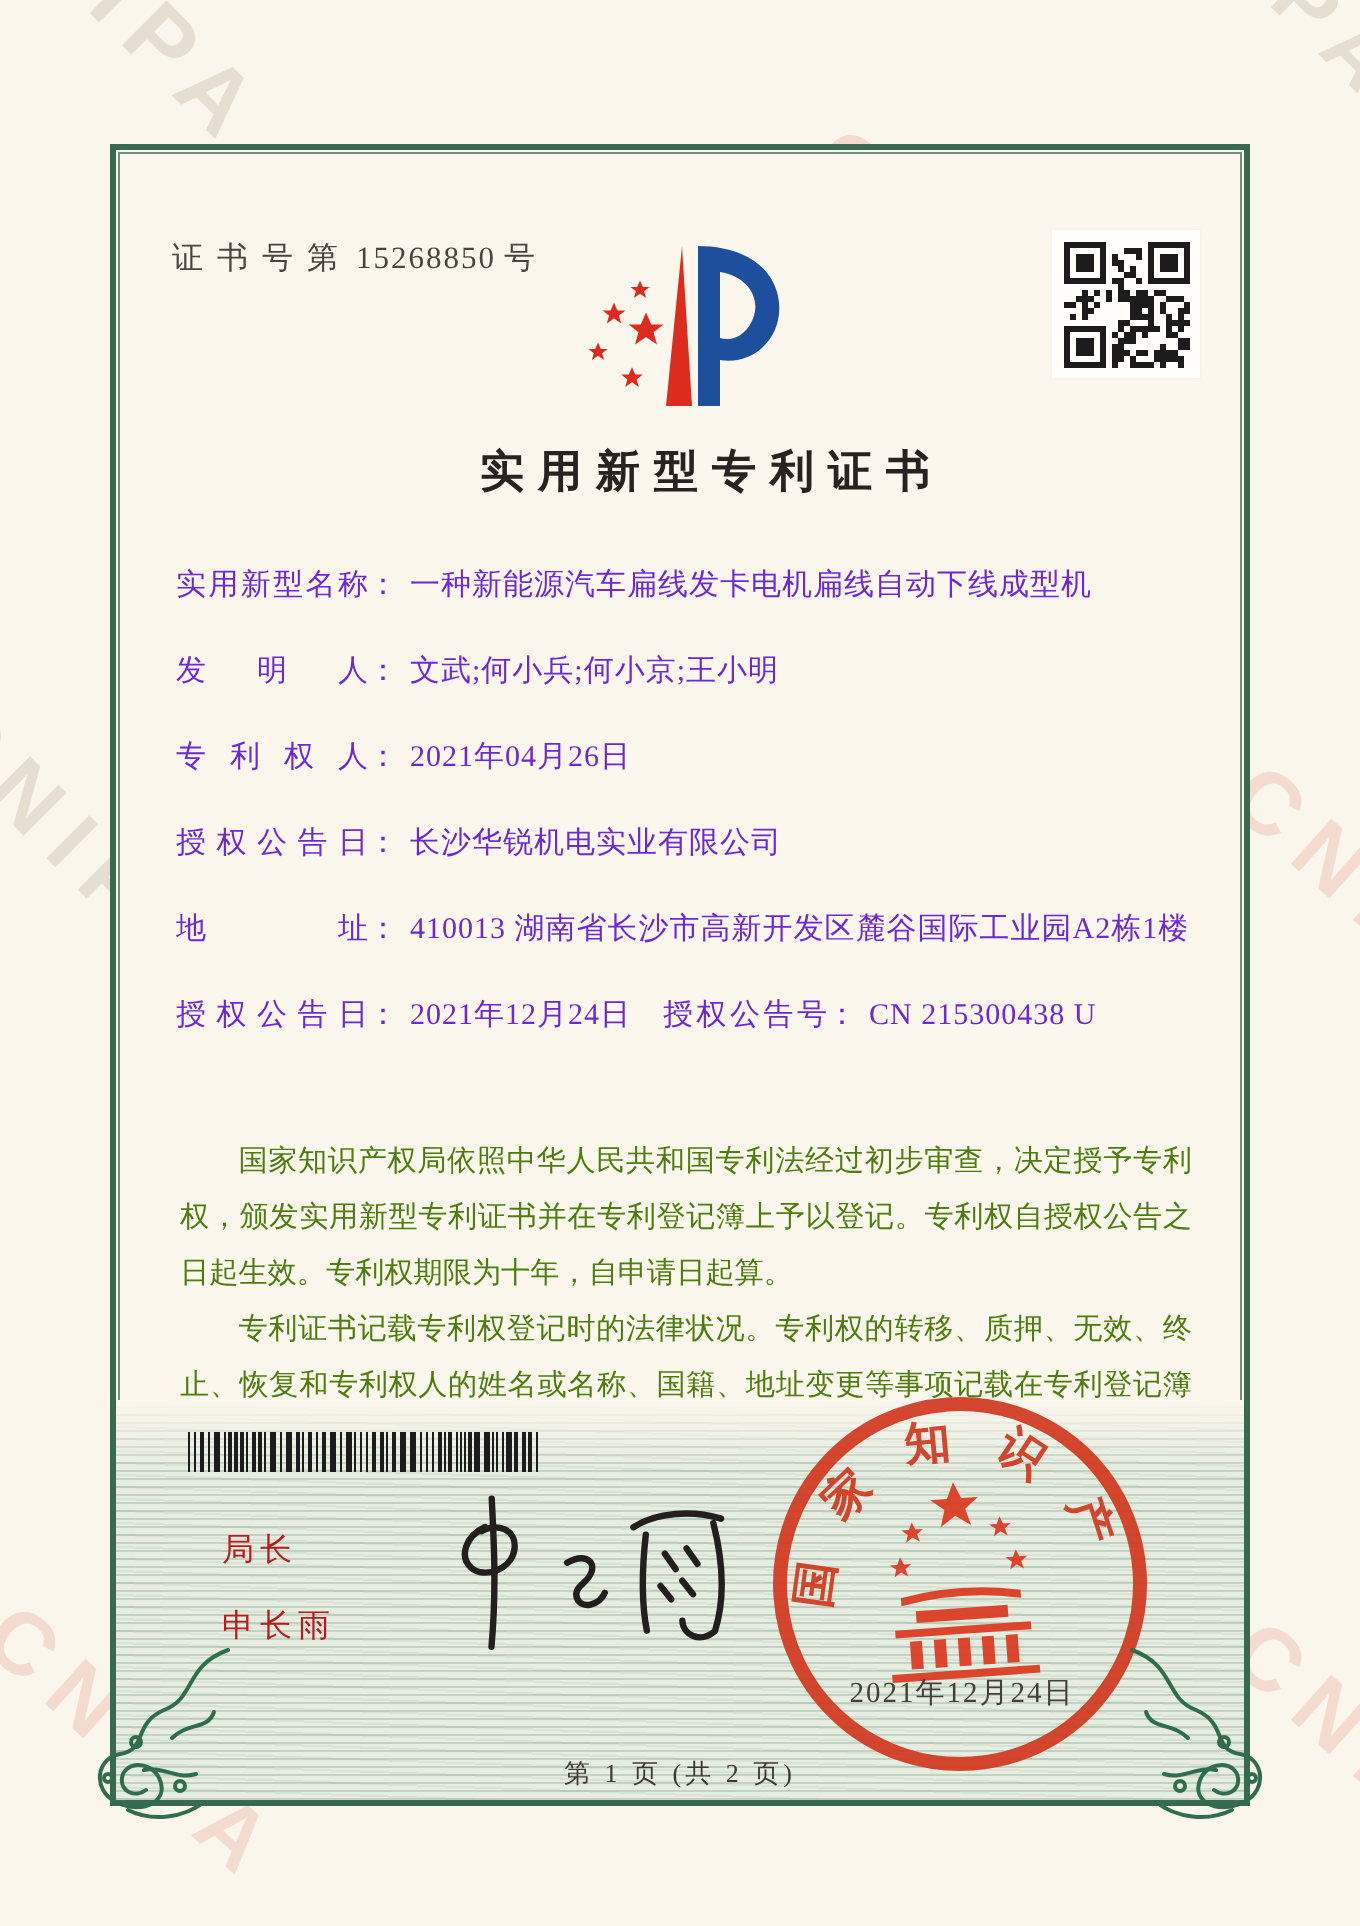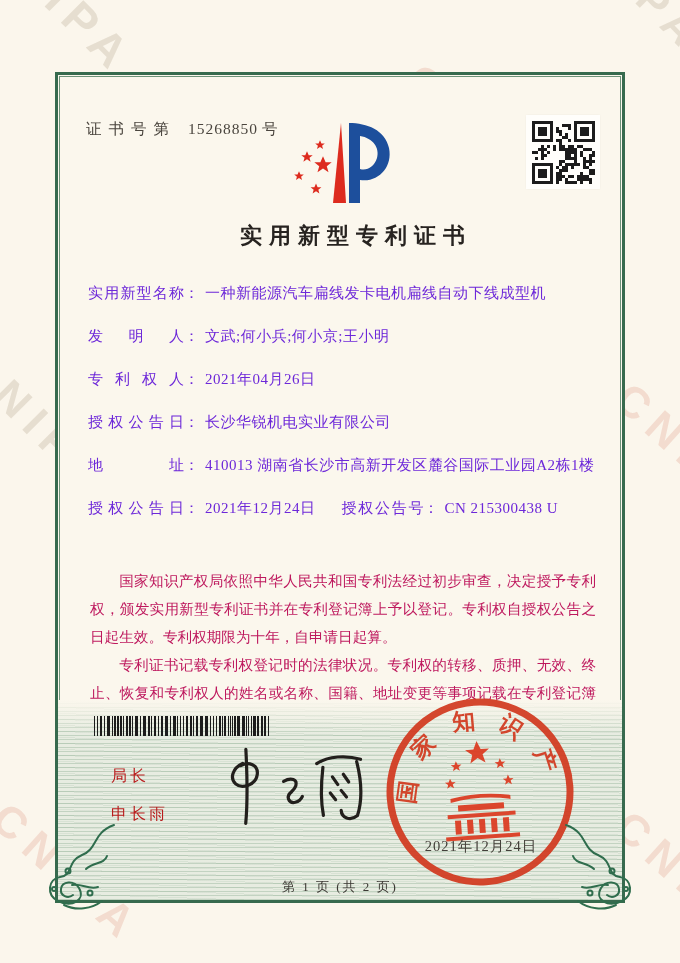--- a/index.html
+++ b/index.html
@@ -14,42 +14,42 @@
   .wm-gray{color:rgba(176,162,138,0.28);}
   .wm-pink{color:rgba(226,160,140,0.30);}
 
   
   .cert{position:absolute;left:55px;top:72px;width:570px;height:831px;
         box-sizing:border-box;border:3px solid #376a4e;background:#fbf7ed;}
   .cert::before{content:"";position:absolute;inset:1px;border:1px solid #6d9279;pointer-events:none;}
 
   .cert-number{position:absolute;left:28px;top:44px;font-size:15.5px;color:#4a453e;}
   .cert-number .sp{letter-spacing:7px;}
-  .cert-number .num{letter-spacing:1px;margin-left:12px;}
+  .cert-number .num{letter-spacing:1px;margin-left:2px;}
   .cert-number .suf{margin-left:4px;}
 
   .logo{position:absolute;left:225px;top:40px;width:115px;height:92px;}
   .qr-box{position:absolute;left:468px;top:40px;width:74px;height:74px;background:#fffefb;
           display:flex;align-items:center;justify-content:center;box-shadow:0 0 2px rgba(0,0,0,0.05);}
 
   .title{position:absolute;left:0;top:130px;width:100%;text-align:center;
          font-size:22px;font-weight:bold;letter-spacing:7px;color:#272320;margin:16px;}
 
   
   .fields{position:absolute;left:30px;top:207px;width:512px;font-size:15px;color:#6d28d9;}
   .frow{margin-bottom:21px;line-height:22px;white-space:nowrap;}
   .flabel{display:inline-block;width:96px;text-align:justify;text-align-last:justify;vertical-align:bottom;}
   .flabel.narrow{width:82px;}
   .fcolon{margin-right:6px;}
   .fvalue{letter-spacing:0.5px;}
-  .fgroup2{margin-left:26px;}
+  .fgroup2{margin-left:16px;}
 
   
   .body-text{position:absolute;left:32px;top:492px;width:506px;font-size:14.6px;
-             line-height:1.92;color:#be185d;text-align:justify;}
+             line-height:1.92;color:#4d7c0f;text-align:justify;}
   .body-text p{margin:0;text-indent:2em;}
 
   
   .band{position:absolute;left:0;right:0;top:625px;bottom:0;
         background-color:#e7ece1;
         background-image:
           repeating-linear-gradient(0deg,rgba(110,152,120,0.30) 0 1px,rgba(255,255,255,0) 1px 4px),
           repeating-linear-gradient(2deg,rgba(110,152,120,0.12) 0 1px,rgba(255,255,255,0) 1px 6px);}
   .band-fade{position:absolute;left:0;right:0;top:625px;height:34px;
              background:linear-gradient(#fbf7ed,rgba(251,247,237,0));}

